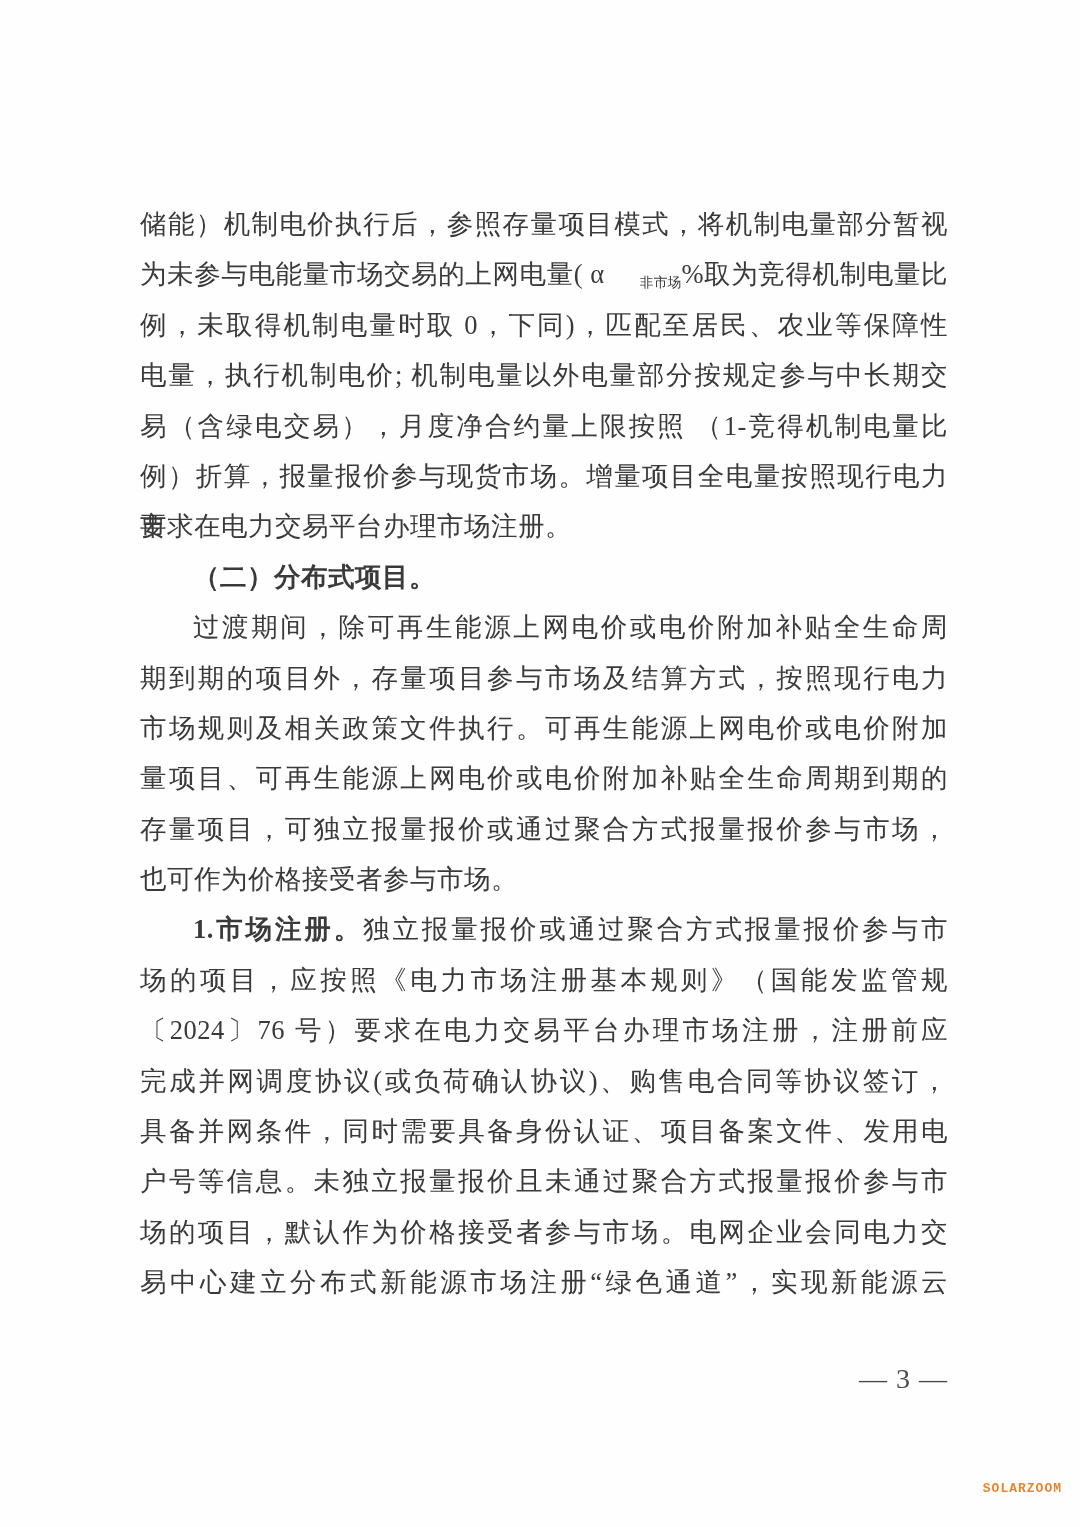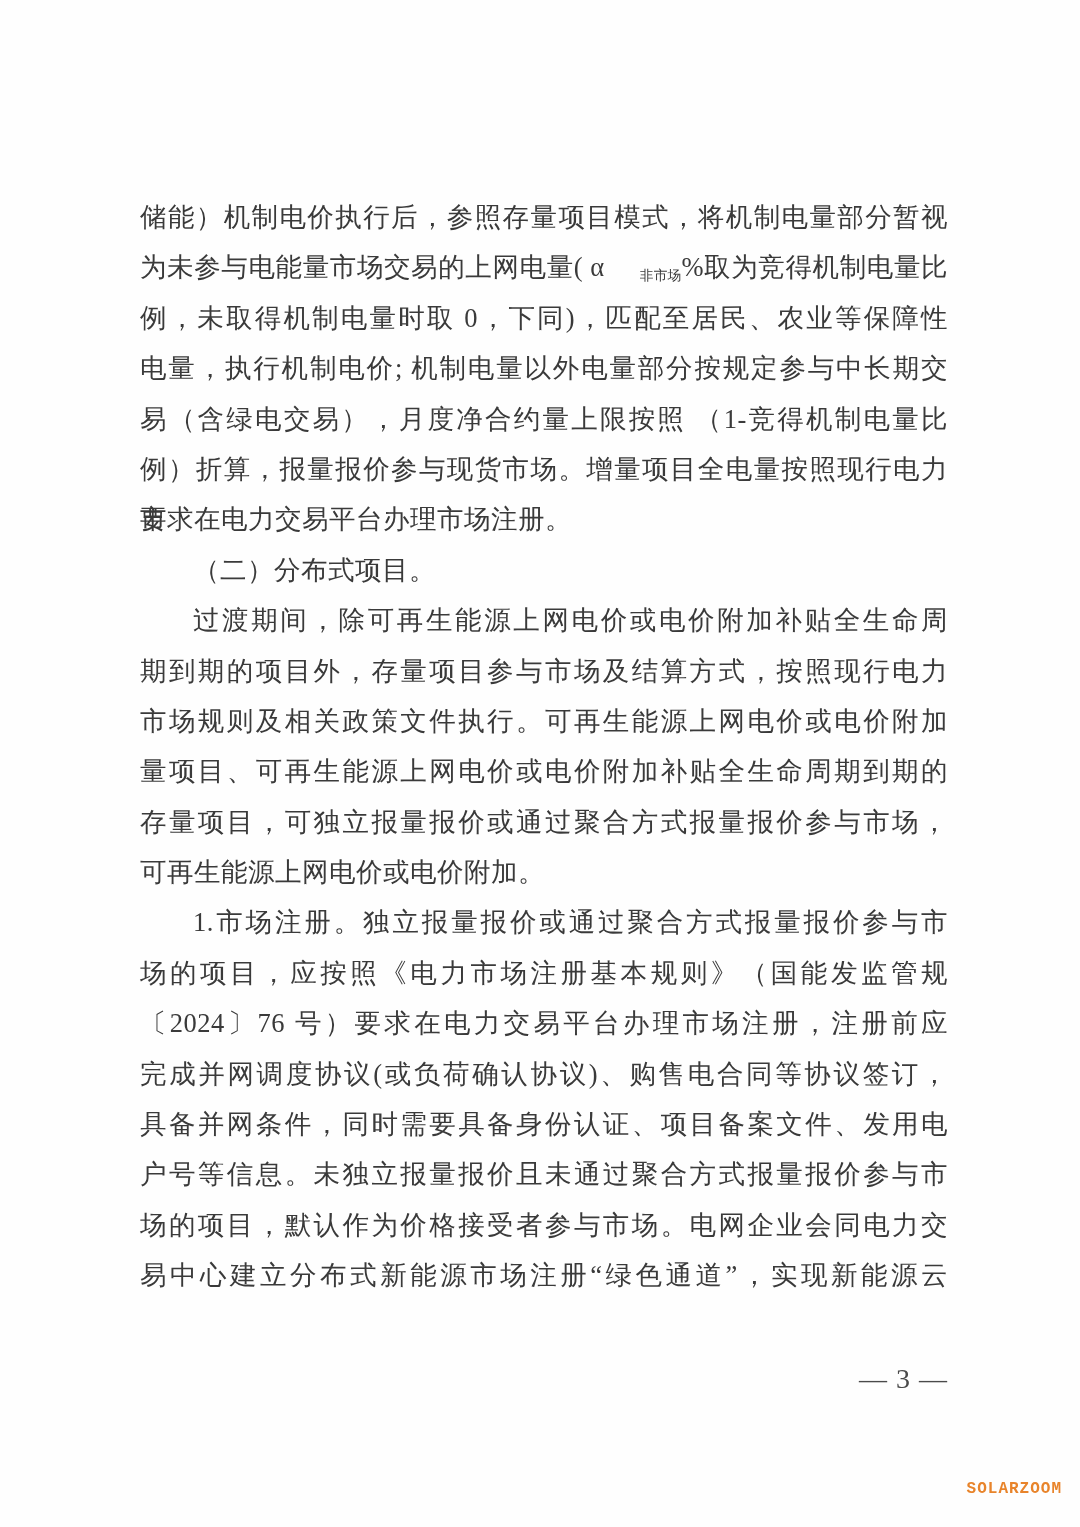--- a/index.html
+++ b/index.html
@@ -8,39 +8,39 @@
     height: 1527px;
     background: #fefefe;
     position: relative;
     font-family: "Liberation Serif", "DejaVu Serif", serif;
     color: #3a3a3a;
     overflow: hidden;
   }
   .doc-body {
     position: absolute;
     left: 140px;
-    top: 192px;
+    top: 199px;
     width: 808px;
   }
   .line {
     font-size: 26.5px;
     line-height: 50.4px;
     height: 50.4px;
     text-align: left;
     white-space: nowrap;
     letter-spacing: 0.5px;
   }
   .line.j {
     white-space: normal;
     text-align: justify;
     text-align-last: justify;
     text-justify: inter-character;
   }
   .line.indent { text-indent: 2em; }
-  .b { font-weight: normal; }
+  .b { font-weight: bold; }
   .sub {
     font-size: 0.52em;
     position: relative;
     top: 0.24em;
     letter-spacing: 0;
     margin-left: 35px;
   }
   .page-number-row {
     position: absolute;
     left: 140px;
@@ -51,21 +51,21 @@
     line-height: 34px;
     color: #4a4a4a;
     letter-spacing: 1px;
   }
   .watermark {
     position: absolute;
     right: 18px;
     top: 1480px;
     font-family: "Liberation Mono", "DejaVu Sans Mono", monospace;
     font-weight: bold;
-    font-size: 16px;
+    font-size: 13px;
     line-height: 18px;
     color: #e8842b;
     letter-spacing: 1px;
   }
 </style>
 </head>
 <body>
 
 <div class="doc-body">
     <div class="line j"><span>储能）机制电价执行后，参照存量项目模式，将机制电量部分暂视</span></div>
@@ -74,21 +74,21 @@
     <div class="line j"><span>电量，执行机制电价; 机制电量以外电量部分按规定参与中长期交</span></div>
     <div class="line j"><span>易（含绿电交易），月度净合约量上限按照 （1-竞得机制电量比</span></div>
     <div class="line j"><span>例）折算，报量报价参与现货市场。增量项目全电量按照现行电力市</span></div>
     <div class="line"><span>要求在电力交易平台办理市场注册。</span></div>
     <div class="line indent"><span class="b">（二）分布式项目。</span></div>
     <div class="line j indent"><span>过渡期间，除可再生能源上网电价或电价附加补贴全生命周</span></div>
     <div class="line j"><span>期到期的项目外，存量项目参与市场及结算方式，按照现行电力</span></div>
     <div class="line j"><span>市场规则及相关政策文件执行。可再生能源上网电价或电价附加</span></div>
     <div class="line j"><span>量项目、可再生能源上网电价或电价附加补贴全生命周期到期的</span></div>
     <div class="line j"><span>存量项目，可独立报量报价或通过聚合方式报量报价参与市场，</span></div>
-    <div class="line"><span>可再生能源上网电价或电价附加。</span></div>
+    <div class="line"><span>也可作为价格接受者参与市场。</span></div>
     <div class="line j indent"><span class="b">1.市场注册。</span><span>独立报量报价或通过聚合方式报量报价参与市</span></div>
     <div class="line j"><span>场的项目，应按照《电力市场注册基本规则》（国能发监管规</span></div>
     <div class="line j"><span>〔2024〕76 号）要求在电力交易平台办理市场注册，注册前应</span></div>
     <div class="line j"><span>完成并网调度协议(或负荷确认协议)、购售电合同等协议签订，</span></div>
     <div class="line j"><span>具备并网条件，同时需要具备身份认证、项目备案文件、发用电</span></div>
     <div class="line j"><span>户号等信息。未独立报量报价且未通过聚合方式报量报价参与市</span></div>
     <div class="line j"><span>场的项目，默认作为价格接受者参与市场。电网企业会同电力交</span></div>
     <div class="line j"><span>易中心建立分布式新能源市场注册“绿色通道”，实现新能源云</span></div>
   </div>
 

